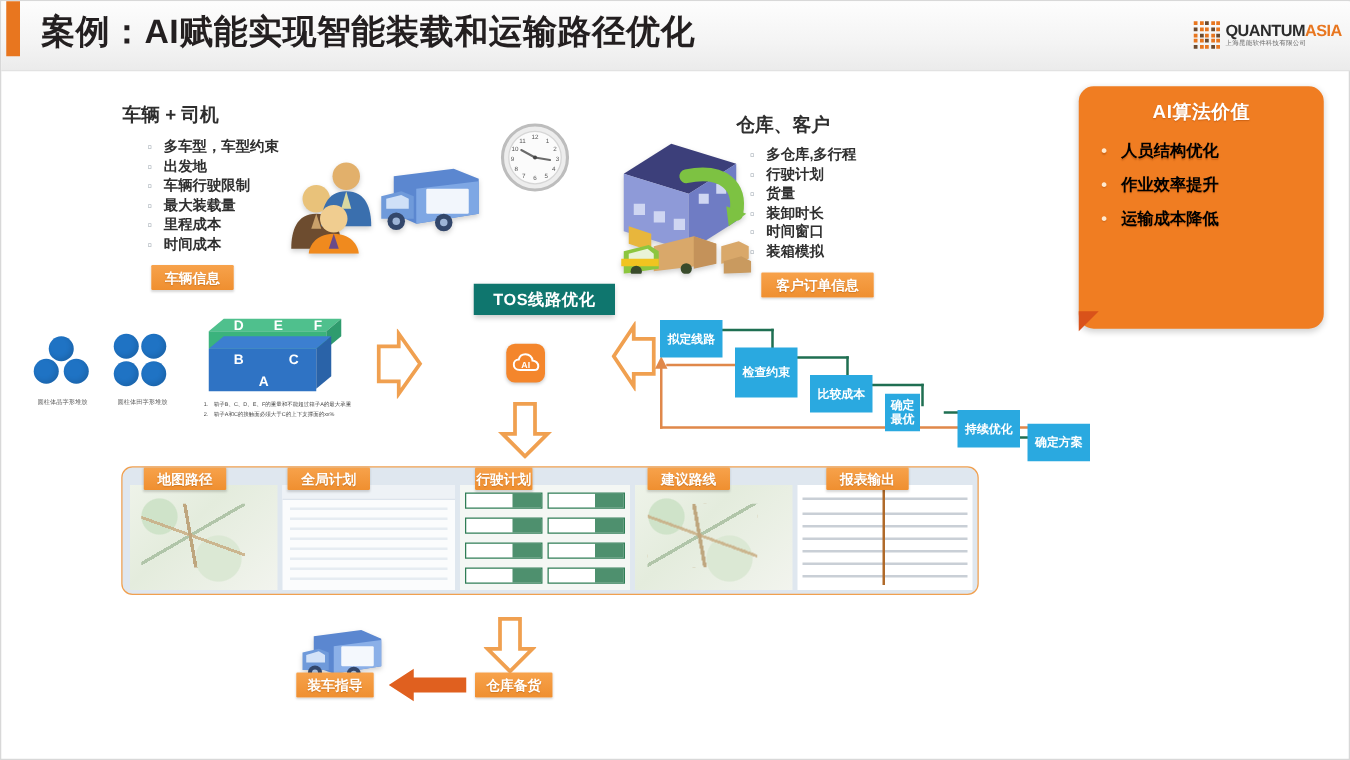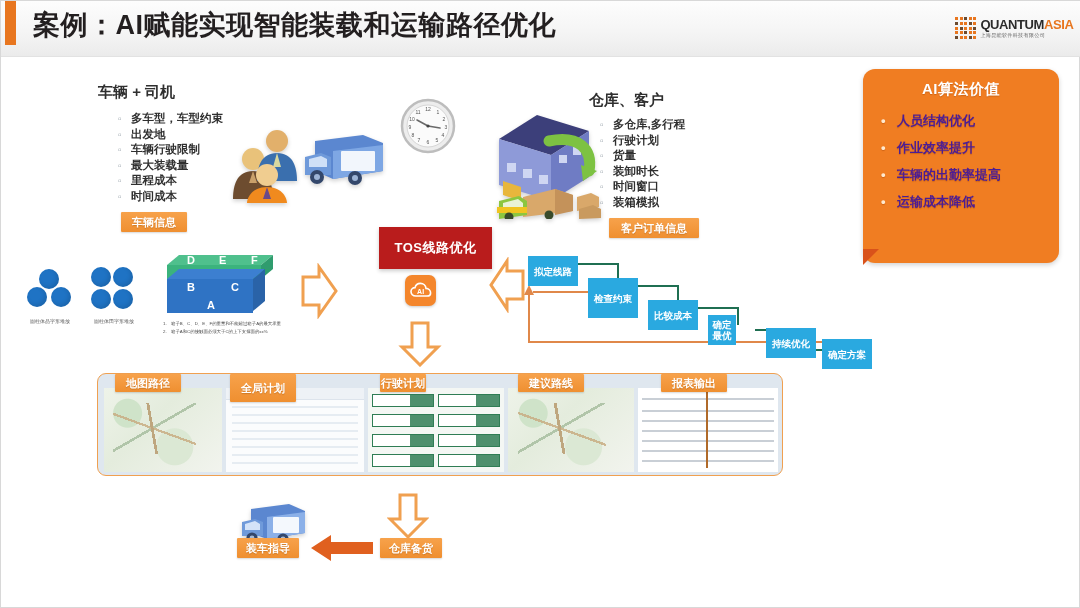--- a/index.html
+++ b/index.html
@@ -98,40 +98,40 @@
   }
   .ai-box h3 {
     text-align: center; color: #ffffff;
     font-size: 15px; font-weight: bold;
     margin-top: 11px; letter-spacing: .5px;
     text-shadow: 0 1px 1px rgba(150,60,0,.4);
   }
   .ai-box ul { margin: 8px 0 0 18px; }
   .ai-box li {
     list-style: none; position: relative;
-    color: #4c1d95; font-size: 13px; font-weight: bold;
+    color: #000000; font-size: 13px; font-weight: bold;
     line-height: 27px; padding-left: 16px;
     text-shadow: 0 1px 1px rgba(150,60,0,.35);
   }
   .ai-box li::before {
     content: "\2022"; position: absolute; left: 0; top: 0;
     color: #ffe9cf; font-size: 13px;
   }
   .ai-tail {
     position: absolute; left: 862px; top: 248px;
     width: 0; height: 0;
     border-left: 16px solid #d9521a;
     border-bottom: 16px solid transparent;
   }
 
   
   .tos-banner {
     position: absolute; left: 378px; top: 226px;
-    width: 113px; height: 42px;
-    background: #b91c1c;
+    width: 113px; height: 25px;
+    background: #0f766e;
     color: #ffffff; font-size: 13px; font-weight: bold;
     display: flex; align-items: center; justify-content: center;
     box-shadow: 0 2px 4px rgba(0,0,0,.2);
     letter-spacing: .5px;
   }
   .ai-chip {
     position: absolute; left: 404px; top: 274px;
     width: 31px; height: 31px;
     background: #f4862c; border-radius: 7px;
     display: flex; align-items: center; justify-content: center;
@@ -371,21 +371,20 @@
     <path d="M86 112 L100 108 L108 112 L108 121 L86 122 Z" fill="#c99a5f"></path>
   </svg>
 
   <div class="pill" style="left:608px; top:217px; width:90px; height:20px;">客户订单信息</div>
 
   <div class="ai-box">
     <h3>AI算法价值</h3>
     <ul>
       <li>人员结构优化</li>
       <li>作业效率提升</li>
-      <li>车辆的出勤率提高</li>
       <li>运输成本降低</li>
     </ul>
   </div>
   <div class="ai-tail"></div>
 
   <svg class="ic" style="position:absolute;left:298px;top:262px;" width="40" height="56" viewBox="0 0 40 56">
     <path d="M4 14 L20 14 L20 4 L37 28 L20 52 L20 42 L4 42 Z" fill="none" stroke="#f0a050" stroke-width="3"></path>
   </svg>
 
   <svg class="ic" style="position:absolute;left:488px;top:256px;" width="38" height="56" viewBox="0 0 38 56">
@@ -502,21 +501,21 @@
       <div class="rl" style="left:4px; top:32px; width:132px;"></div>
       <div class="rl" style="left:4px; top:42px; width:132px;"></div>
       <div class="rl" style="left:4px; top:52px; width:132px;"></div>
       <div class="rl" style="left:4px; top:62px; width:132px;"></div>
       <div class="rl" style="left:4px; top:72px; width:132px;"></div>
       <div class="vl" style="left:68px;"></div>
     </div>
   </div>
 
   <div class="pill" style="left:114px; top:373px; width:66px; height:18px;">地图路径</div>
-  <div class="pill" style="left:229px; top:373px; width:66px; height:28px;">全局计划</div>
+  <div class="pill" style="left:229px; top:373px; width:66px; height:18px;">全局计划</div>
   <div class="pill" style="left:379px; top:373px; width:46px; height:18px;">行驶计划</div>
   <div class="pill" style="left:517px; top:373px; width:66px; height:18px;">建议路线</div>
   <div class="pill" style="left:660px; top:373px; width:66px; height:18px;">报表输出</div>
 
   <svg class="ic" style="position:absolute;left:386px;top:492px;" width="42" height="46" viewBox="0 0 42 46">
     <path d="M13 2 L29 2 L29 26 L39 26 L21 44 L3 26 L13 26 Z" fill="none" stroke="#f0a050" stroke-width="3"></path>
   </svg>
 
   <svg class="ic shadow-soft" style="position:absolute;left:238px;top:498px;" width="72" height="50" viewBox="0 0 72 50">
     <path d="M12 10 L50 5 L66 12 L66 34 L28 40 L12 34 Z" fill="#5b87d0"></path>

